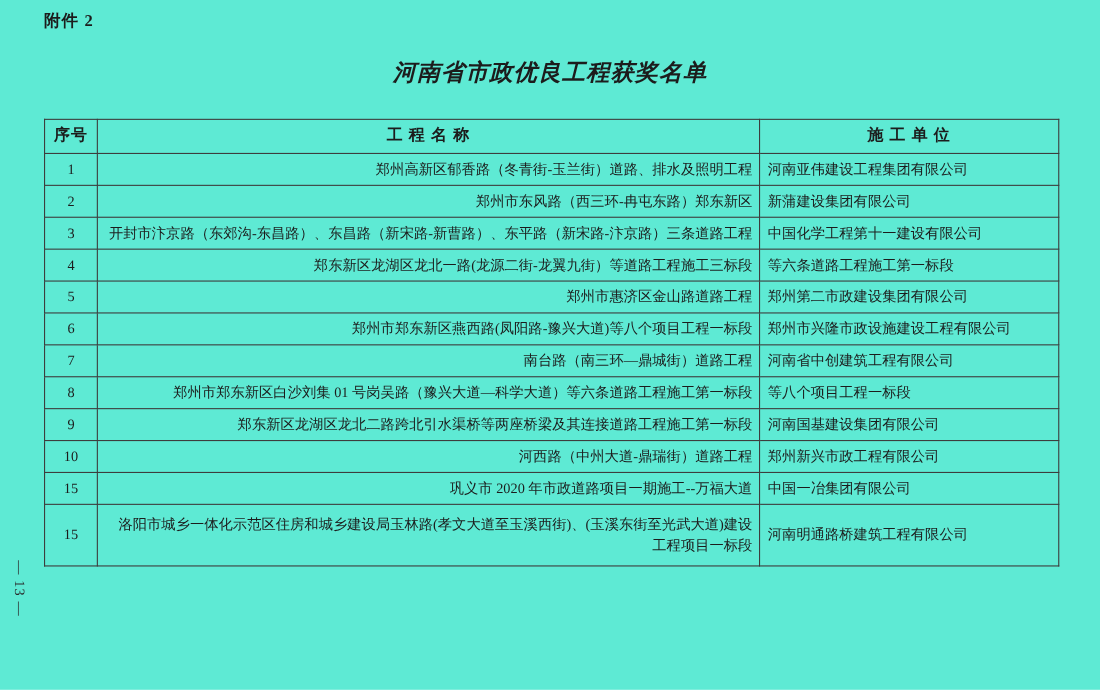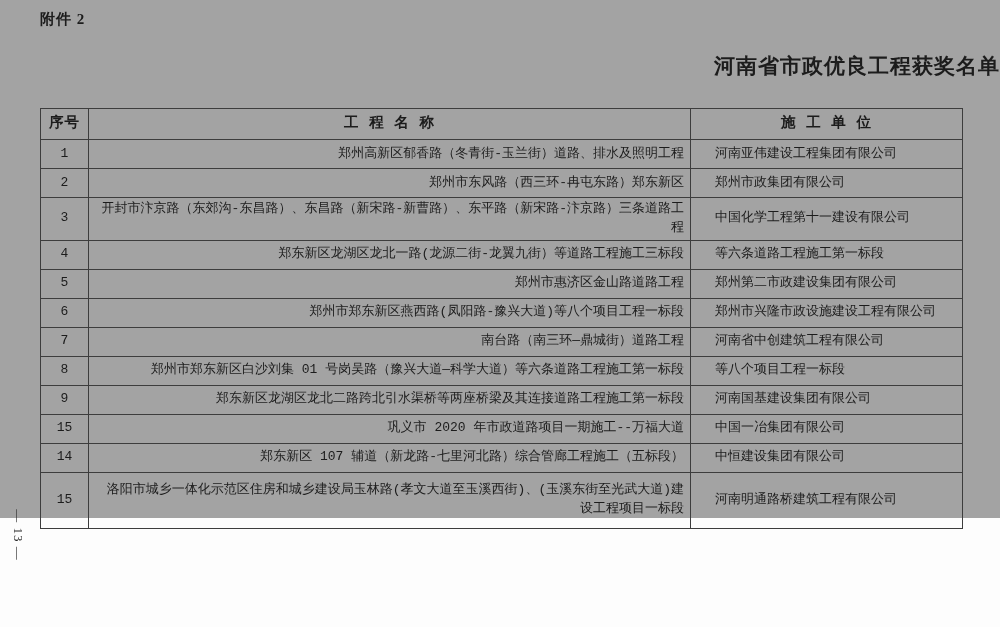--- a/index.html
+++ b/index.html
@@ -5,58 +5,58 @@
   html, body { margin: 0; padding: 0; }
   body {
     width: 1000px; height: 627px;
     background: #fdfdfd;
     font-family: "Liberation Serif", "DejaVu Serif", serif;
     color: #1c1c1c;
     overflow: hidden;
   }
   .page {
     position: relative;
-    width: 1000px; height: 518px;
-    background: #a3a3a3;
+    width: 1000px; height: 627px;
+    background: #5eead4;
   }
   .attachment-label {
     position: absolute;
     left: 40px; top: 10px;
     font-size: 15px;
     font-weight: bold;
     letter-spacing: 1px;
   }
   .doc-title {
     position: absolute;
     left: 0; top: 52px;
     width: 1000px;
-    text-align: right;
+    text-align: center;
     font-size: 21px;
     font-weight: bold;
     letter-spacing: 1px;
+    font-style: italic;
   }
   .page-number {
     position: absolute;
     left: -27px; top: 527px;
     width: 90px;
     text-align: center;
     font-size: 13px;
     transform: rotate(90deg);
     letter-spacing: 1px;
     color: #2a2a2a;
     white-space: nowrap;
   }
   table.award-table {
     position: absolute;
     left: 40px; top: 108px;
     width: 922px;
     border-collapse: collapse;
     table-layout: fixed;
     font-size: 13px;
-    font-family: Liberation Mono, monospace;
   }
   .award-table col.c-no   { width: 48px; }
   .award-table col.c-proj { width: 602px; }
   .award-table col.c-unit { width: 272px; }
   .award-table th, .award-table td {
     border: 1px solid #3d3d3d;
     padding: 2px 6px;
     line-height: 1.45;
     vertical-align: middle;
     overflow: hidden;
@@ -65,21 +65,21 @@
     height: 26px;
     font-size: 14.5px;
     font-weight: bold;
     text-align: center;
     letter-spacing: 1px;
   }
   .award-table tbody tr { height: 29px; }
   .award-table tbody tr.tall { height: 56px; }
   .award-table td.no-cell { text-align: center; }
   .award-table td.proj-cell { text-align: right; padding-left: 8px; }
-  .award-table td.unit-cell { text-align: left; padding-left: 24px; margin-left: 32px; }
+  .award-table td.unit-cell { text-align: left; padding-left: 7px; margin-left: 32px; }
 </style>
 </head>
 <body>
 
 <div class="page">
 
   <div class="attachment-label">附件 2</div>
 
   <div class="doc-title">河南省市政优良工程获奖名单</div>
 
@@ -100,21 +100,21 @@
     </thead>
     <tbody>
       <tr>
         <td class="no-cell">1</td>
         <td class="proj-cell">郑州高新区郁香路（冬青街-玉兰街）道路、排水及照明工程</td>
         <td class="unit-cell">河南亚伟建设工程集团有限公司</td>
       </tr>
       <tr>
         <td class="no-cell">2</td>
         <td class="proj-cell">郑州市东风路（西三环-冉屯东路）郑东新区</td>
-        <td class="unit-cell">郑州市政集团有限公司</td>
+        <td class="unit-cell">新蒲建设集团有限公司</td>
       </tr>
       <tr>
         <td class="no-cell">3</td>
         <td class="proj-cell">开封市汴京路（东郊沟-东昌路）、东昌路（新宋路-新曹路）、东平路（新宋路-汴京路）三条道路工程</td>
         <td class="unit-cell">中国化学工程第十一建设有限公司</td>
       </tr>
       <tr>
         <td class="no-cell">4</td>
         <td class="proj-cell">郑东新区龙湖区龙北一路(龙源二街-龙翼九街）等道路工程施工三标段</td>
         <td class="unit-cell">等六条道路工程施工第一标段</td>
@@ -138,28 +138,28 @@
         <td class="no-cell">8</td>
         <td class="proj-cell">郑州市郑东新区白沙刘集 01 号岗吴路（豫兴大道—科学大道）等六条道路工程施工第一标段</td>
         <td class="unit-cell">等八个项目工程一标段</td>
       </tr>
       <tr>
         <td class="no-cell">9</td>
         <td class="proj-cell">郑东新区龙湖区龙北二路跨北引水渠桥等两座桥梁及其连接道路工程施工第一标段</td>
         <td class="unit-cell">河南国基建设集团有限公司</td>
       </tr>
       <tr>
+        <td class="no-cell">10</td>
+        <td class="proj-cell">河西路（中州大道-鼎瑞街）道路工程</td>
+        <td class="unit-cell">郑州新兴市政工程有限公司</td>
+      </tr>
+      <tr>
         <td class="no-cell">15</td>
         <td class="proj-cell">巩义市 2020 年市政道路项目一期施工--万福大道</td>
         <td class="unit-cell">中国一冶集团有限公司</td>
-      </tr>
-      <tr>
-        <td class="no-cell">14</td>
-        <td class="proj-cell">郑东新区 107 辅道（新龙路-七里河北路）综合管廊工程施工（五标段）</td>
-        <td class="unit-cell">中恒建设集团有限公司</td>
       </tr>
       <tr class="tall">
         <td class="no-cell">15</td>
         <td class="proj-cell">洛阳市城乡一体化示范区住房和城乡建设局玉林路(孝文大道至玉溪西街)、(玉溪东街至光武大道)建设工程项目一标段</td>
         <td class="unit-cell">河南明通路桥建筑工程有限公司</td>
       </tr>
     </tbody>
   </table>
 
 </div>

